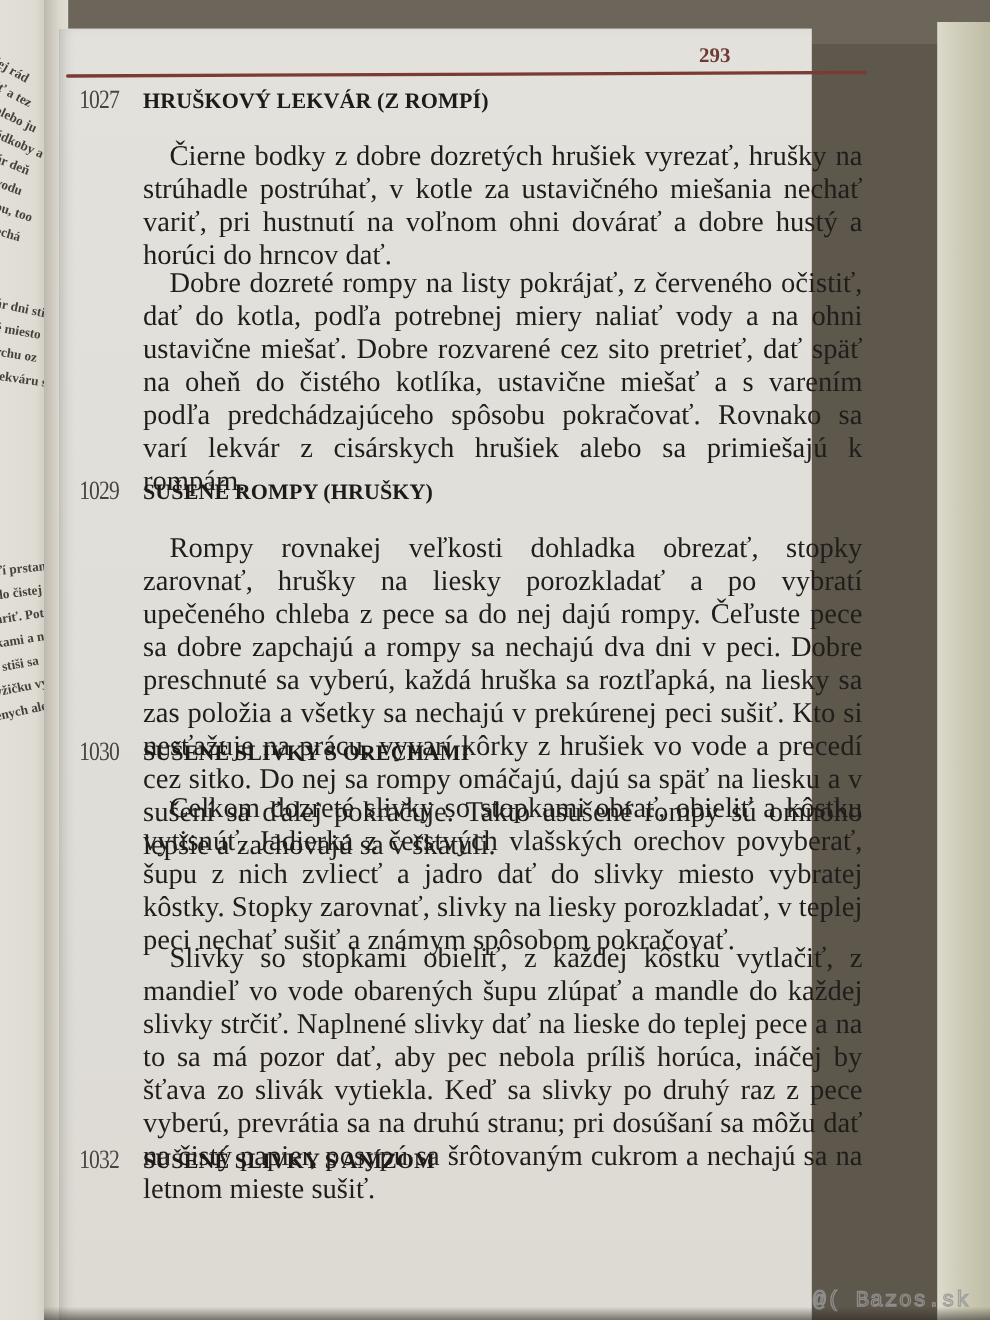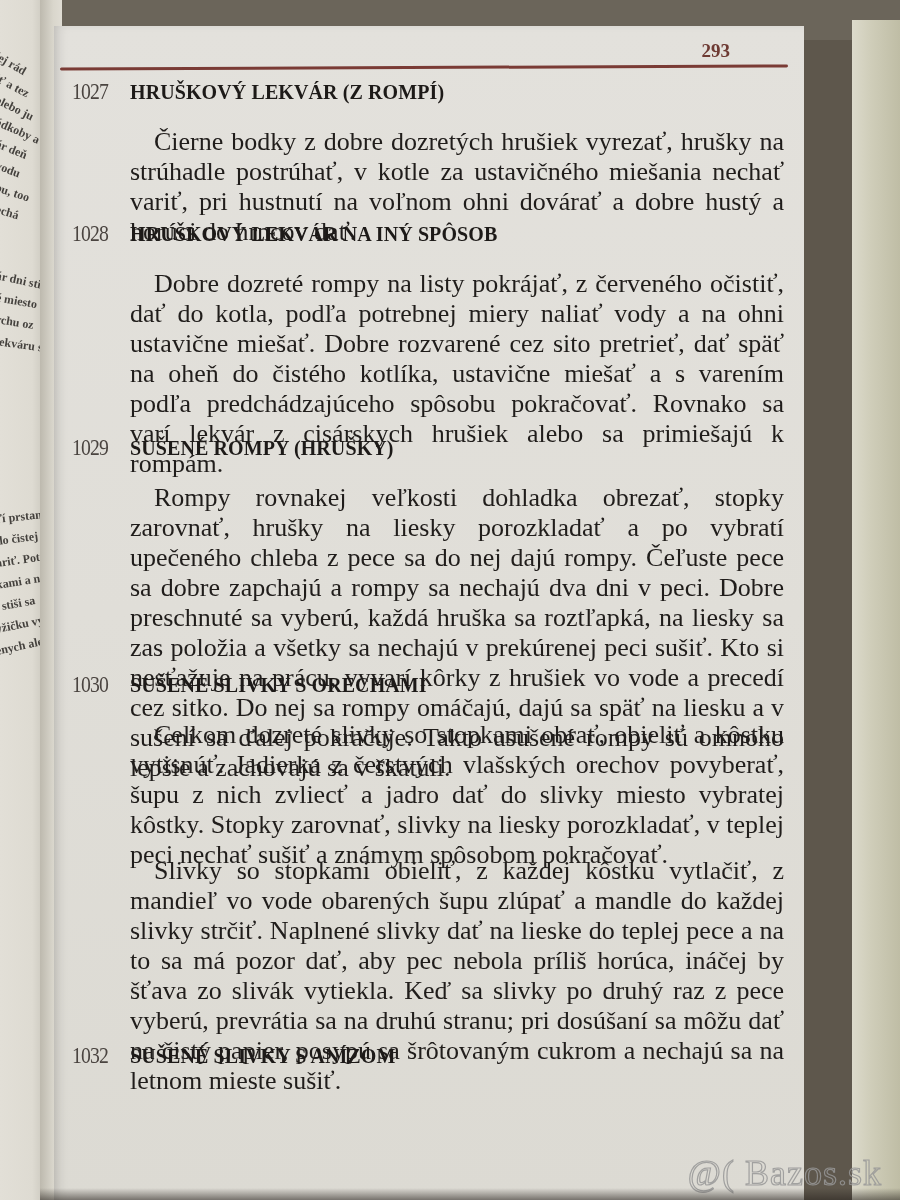--- a/index.html
+++ b/index.html
@@ -24,21 +24,21 @@
   .left-page .frag {
     position: absolute; left: -4px; font-size: 12px; color: #2a2724; white-space: nowrap;
     transform-origin: left center; font-weight: bold; opacity: 0.85;
   }
   .gutter {
     position: absolute; left: 40px; top: 0; width: 22px; height: 1200px;
     background: linear-gradient(90deg, #bdb9ae 0%, #d9d6cc 60%, #e0ddd4 100%);
   }
   
   .page {
-    position: absolute; left: 54px; top: 26px; width: 750px; height: 1174px;
+    position: absolute; left: 54px; top: 26px; width: 684px; height: 1174px;
     background: linear-gradient(180deg, #e3e1dc 0%, #e0ded8 50%, #dcdad3 100%);
     box-shadow: inset 8px 0 14px -8px rgba(0,0,0,0.25);
   }
   .page-number {
     position: absolute; right: 74px; top: 14px;
     font-size: 19px; font-weight: bold; color: #6e3a33;
   }
   .top-rule {
     position: absolute; left: 6px; top: 40px; width: 728px; height: 3px;
     background: #7a3b35; border-radius: 2px;
@@ -52,21 +52,21 @@
   }
   .recipe-title {
     font-size: 20px; font-weight: bold; color: #1d1a18; letter-spacing: 0.1px;
   }
   .recipe-body {
     margin-top: 22px; padding-left: 58px; font-size: 26px; line-height: 30px;
     color: #201d1b; text-align: justify; text-indent: 24px;
   }
   .watermark {
     position: absolute; right: 18px; bottom: 6px;
-    font-family: Liberation Serif, serif; font-size: 36px; color: transparent;
+    font-family: Liberation Mono, monospace; font-size: 20px; color: transparent;
     -webkit-text-stroke: 1.2px rgba(150,150,150,0.85); letter-spacing: 1px;
   }
   .bottom-shadow {
     position: absolute; left: 40px; bottom: 0; width: 860px; height: 12px;
     background: linear-gradient(180deg, rgba(0,0,0,0) 0%, rgba(40,35,30,0.55) 100%);
   }
 </style>
 </head>
 <body>
 
@@ -102,24 +102,20 @@
 
   <div class="recipe" style="top:52px;">
     <div class="recipe-head">
       <span class="recipe-num">1027</span>
       <span class="recipe-title">HRUŠKOVÝ LEKVÁR (Z ROMPÍ)</span>
     </div>
     <div class="recipe-body">Čierne bodky z dobre dozretých hrušiek vyrezať, hrušky na strúhadle postrúhať, v kotle za ustavičného miešania nechať variť, pri hustnutí na voľnom ohni dovárať a dobre hustý a horúci do hrncov dať.</div>
   </div>
 
   <div class="recipe" style="top:194px;">
-    <div class="recipe-head">
-      <span class="recipe-num">1028</span>
-      <span class="recipe-title">HRUŠKOVÝ LEKVÁR NA INÝ SPÔSOB</span>
-    </div>
     <div class="recipe-body">Dobre dozreté rompy na listy pokrájať, z červeného očistiť, dať do kotla, podľa potrebnej miery naliať vody a na ohni ustavične miešať. Dobre rozvarené cez sito pretrieť, dať späť na oheň do čistého kotlíka, ustavične miešať a s varením podľa predchádzajúceho spôsobu pokračovať. Rovnako sa varí lekvár z cisárskych hrušiek alebo sa primiešajú k rompám.</div>
   </div>
 
   <div class="recipe" style="top:384px;margin-top:24px;">
     <div class="recipe-head">
       <span class="recipe-num">1029</span>
       <span class="recipe-title">SUŠENÉ ROMPY (HRUŠKY)</span>
     </div>
     <div class="recipe-body">Rompy rovnakej veľkosti dohladka obrezať, stopky zarovnať, hrušky na liesky porozkladať a po vybratí upečeného chleba z pece sa do nej dajú rompy. Čeľuste pece sa dobre zapchajú a rompy sa nechajú dva dni v peci. Dobre preschnuté sa vyberú, každá hruška sa roztľapká, na liesky sa zas položia a všetky sa nechajú v prekúrenej peci sušiť. Kto si nesťažuje na prácu, vyvarí kôrky z hrušiek vo vode a precedí cez sitko. Do nej sa rompy omáčajú, dajú sa späť na liesku a v sušení sa ďalej pokračuje. Takto usušené rompy sú omnoho lepšie a zachovajú sa v škatuli.</div>
   </div>

